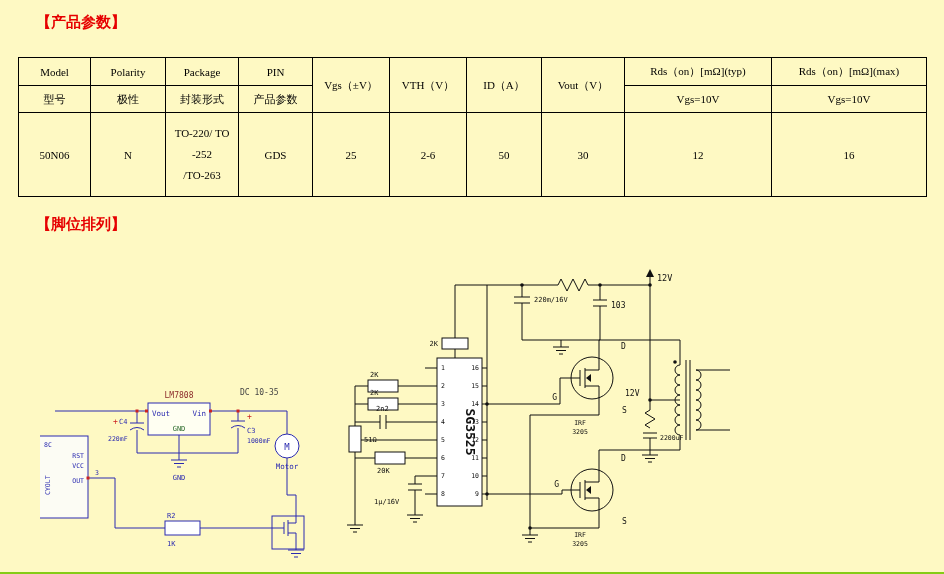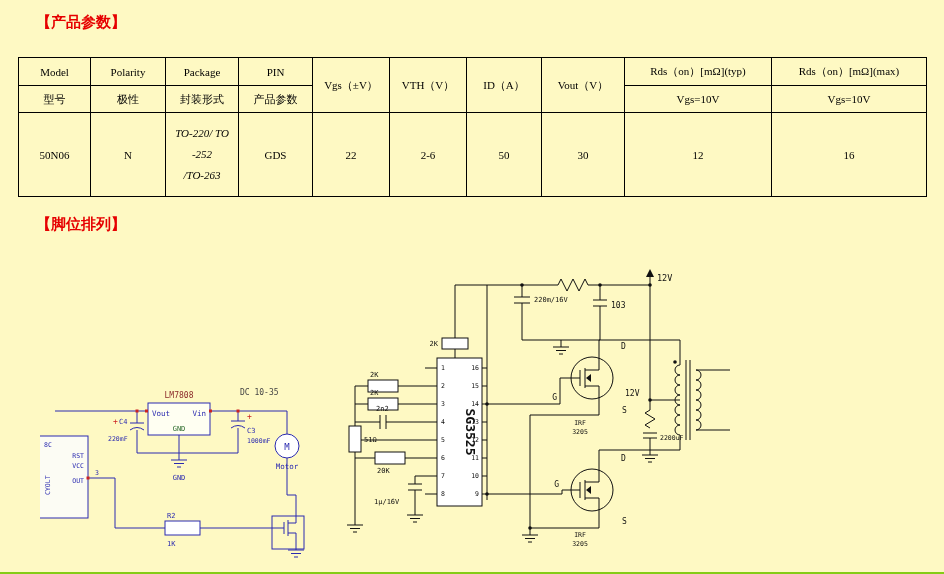--- a/index.html
+++ b/index.html
@@ -7,21 +7,21 @@
   body { font-family:"Liberation Serif","DejaVu Serif",serif; color:#000; }
   .page { position:relative; width:944px; height:574px; background:#fef9c3; overflow:hidden; border-bottom:2px solid #84cc16; }
   .sec-title { position:absolute; left:36px; color:#e60000; font-size:15px; font-weight:bold; font-family:"Liberation Serif","DejaVu Serif",serif; }
   .t1 { top:13px; }
   .t2 { top:215px; }
   table.spec { position:absolute; left:18px; top:57px; width:908px; border-collapse:collapse; table-layout:fixed; font-size:11px; text-align:center; }
   .spec th, .spec td { border:1px solid #000; font-weight:normal; padding:1px 2px; vertical-align:middle; font-family:"Liberation Serif","DejaVu Serif",serif; }
   .spec .r1 th { height:28px; }
   .spec .r2 th { height:27px; }
   .spec .r3 td { height:84px; }
-  .pkg { white-space:pre-line; line-height:1.9;font-style:italic; }
+  .pkg { white-space:pre-line; line-height:1.9; }
   .circuit { position:absolute; }
   .left-circ { left:40px; top:383px; width:270px; height:177px; }
   .right-circ { left:330px; top:250px; width:440px; height:310px; }
   svg text { font-family:"DejaVu Sans Mono","Liberation Mono",monospace; }
 </style>
 </head>
 <body>
 
 <div class="page">
 
@@ -61,21 +61,21 @@
       <th>Vgs=10V</th>
       <th>Vgs=10V</th>
     </tr>
     <tr class="r3">
       <td>50N06</td>
       <td>N</td>
       <td class="pkg">TO-220/ TO
 -252
 /TO-263</td>
       <td>GDS</td>
-      <td>22</td>
+      <td>25</td>
       <td>2-6</td>
       <td>50</td>
       <td>30</td>
       <td>12</td>
       <td>16</td>
     </tr>
   </tbody>
     </table>
 
   <div class="sec-title t2">【脚位排列】</div>

